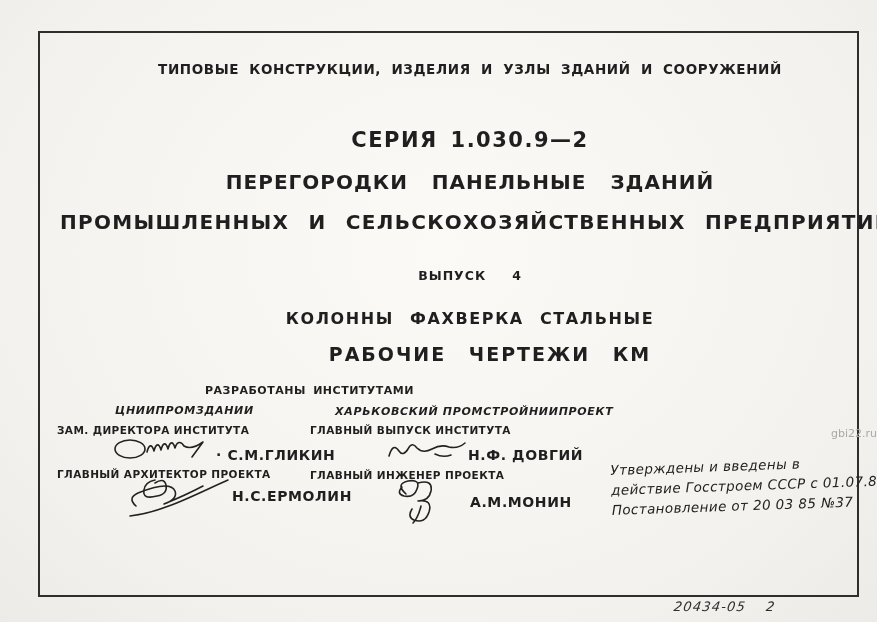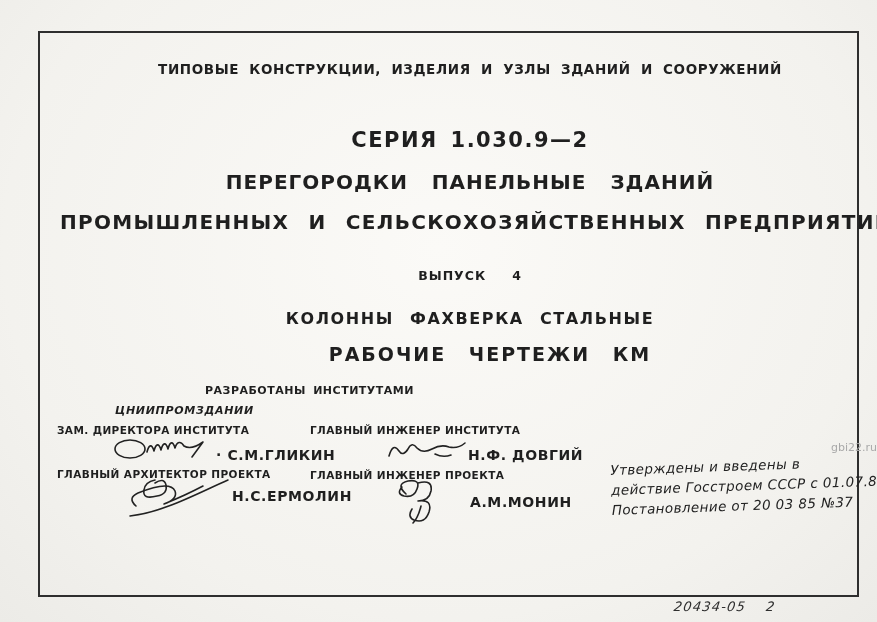--- a/index.html
+++ b/index.html
@@ -32,21 +32,21 @@
   .inst-name{font-size:11px;font-weight:700;letter-spacing:.7px;font-style:italic;}
   .role{font-size:10.5px;font-weight:700;letter-spacing:.4px;}
   .person{font-size:14px;font-weight:700;letter-spacing:.6px;}
   .sig{position:absolute;}
   .sig path, .sig ellipse{fill:none;stroke:#222;stroke-width:1.6;stroke-linecap:round;stroke-linejoin:round;}
   .hand{
     font-style:italic;font-size:13.5px;letter-spacing:.4px;line-height:20px;
     color:#232323;transform:rotate(-2deg);transform-origin:left top;white-space:nowrap;
   }
   .approval{top:460px;left:610px;}
-  .watermark{top:427px;left:831px;font-size:11px;color:var(--wm);z-index:5;font-style:normal;margin-top:14px;}
+  .watermark{top:427px;left:831px;font-size:11px;color:var(--wm);z-index:5;font-style:normal;}
   .footer{
     top:599px;left:674px;font-style:italic;font-size:13px;letter-spacing:1.2px;
     color:#2f2f2f;transform:skewX(-8deg);
   }
   .footer .pg{margin-left:20px;}
 </style>
 </head>
 <body>
 
 <div class="paper">
@@ -81,21 +81,22 @@
   <div class="abs person" style="top:447px;left:216px">· С.М.ГЛИКИН</div>
 
   <div class="abs role" style="top:468px;left:57px">ГЛАВНЫЙ АРХИТЕКТОР ПРОЕКТА</div>
   <svg class="sig" style="top:476px;left:122px" width="112" height="44" viewBox="0 0 112 44">
     <path d="M33 7 q9 -6 11 2 q2 9 -9 11 q-15 4 -13 -6 q1 -8 11 -10"></path>
     <path d="M14 30 q-9 -8 2 -13 q32 -13 37 -2 q3 8 -11 13 q22 -9 39 -18"></path>
     <path d="M8 40 C42 36 74 18 106 4"></path>
   </svg>
   <div class="abs person" style="top:488px;left:232px">Н.С.ЕРМОЛИН</div>
 
-  <div class="abs role" style="top:424px;left:310px">ГЛАВНЫЙ ИНЖЕНЕР ИНСТИТУТА</div>
+  <div class="abs inst-name" style="top:405px;left:335px">ХАРЬКОВСКИЙ  ПРОМСТРОЙНИИПРОЕКТ</div>
+  <div class="abs role" style="top:424px;left:310px">ГЛАВНЫЙ ВЫПУСК ИНСТИТУТА</div>
 
   <svg class="sig" style="top:438px;left:385px" width="82" height="24" viewBox="0 0 82 24">
     <path d="M4 18 q4 -14 10 -5 q4 6 9 -2 q4 -8 9 -1 q6 6 15 1 q9 -5 17 -2 q9 2 16 -4"></path>
     <path d="M50 16 q8 4 16 1"></path>
   </svg>
   <div class="abs person" style="top:447px;left:468px">Н.Ф. ДОВГИЙ</div>
 
   <div class="abs role" style="top:469px;left:310px">ГЛАВНЫЙ ИНЖЕНЕР  ПРОЕКТА</div>
   <svg class="sig" style="top:478px;left:390px" width="58" height="46" viewBox="0 0 58 46">
     <path d="M16 16 q-11 -10 2 -13 q13 -2 9 8 q-3 9 -13 7 q-8 -2 -2 -9"></path>

